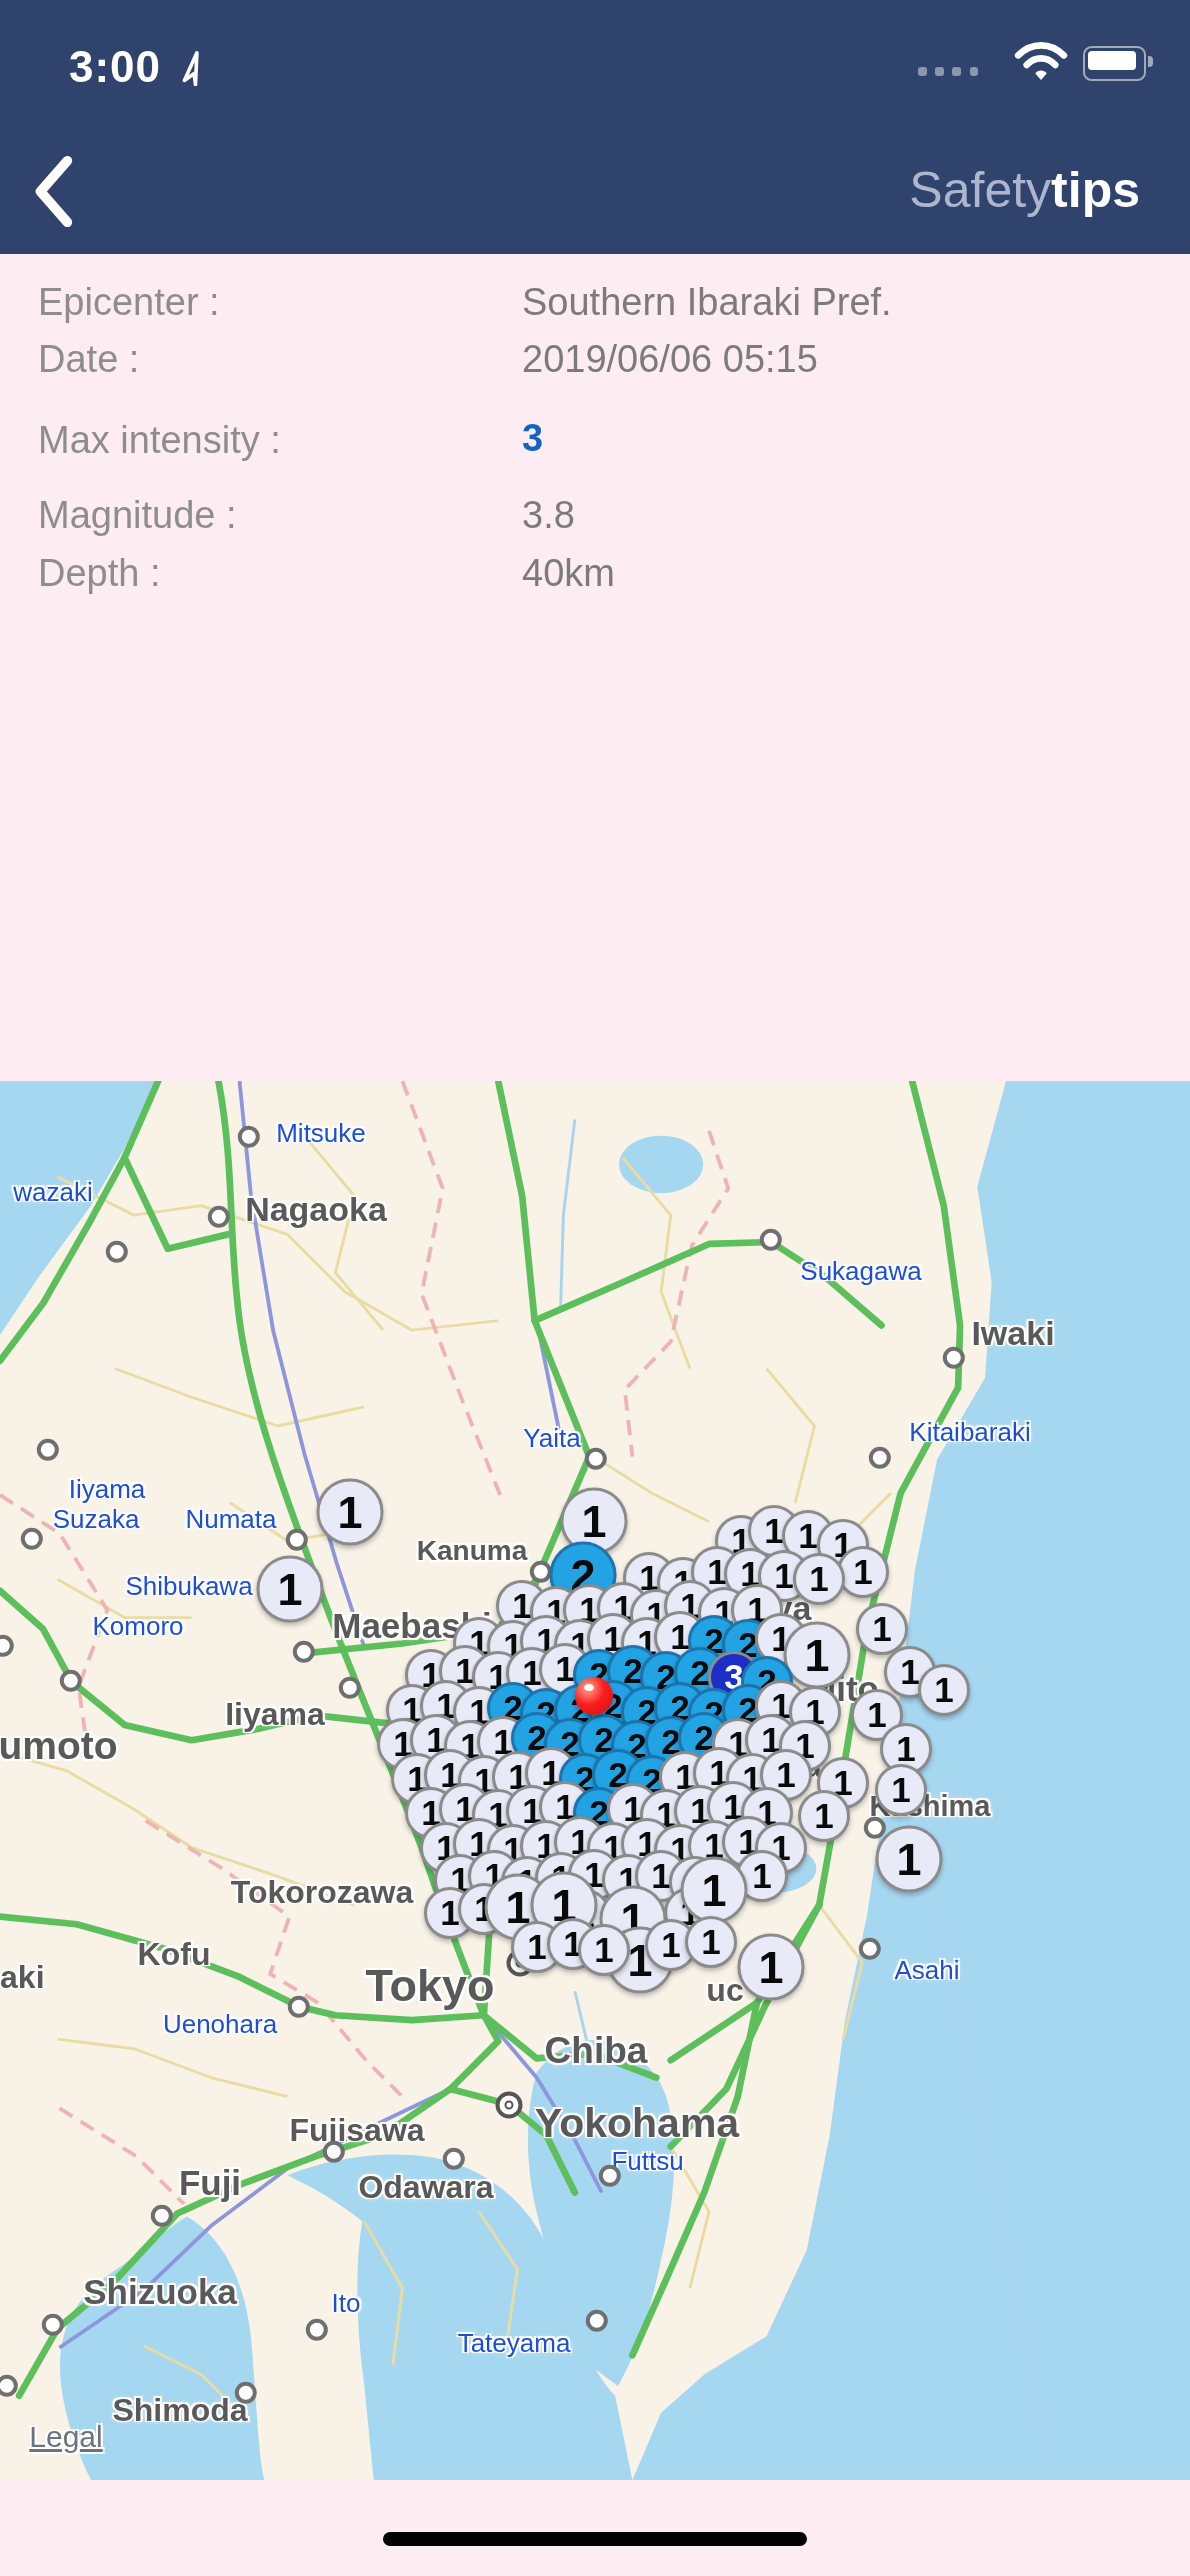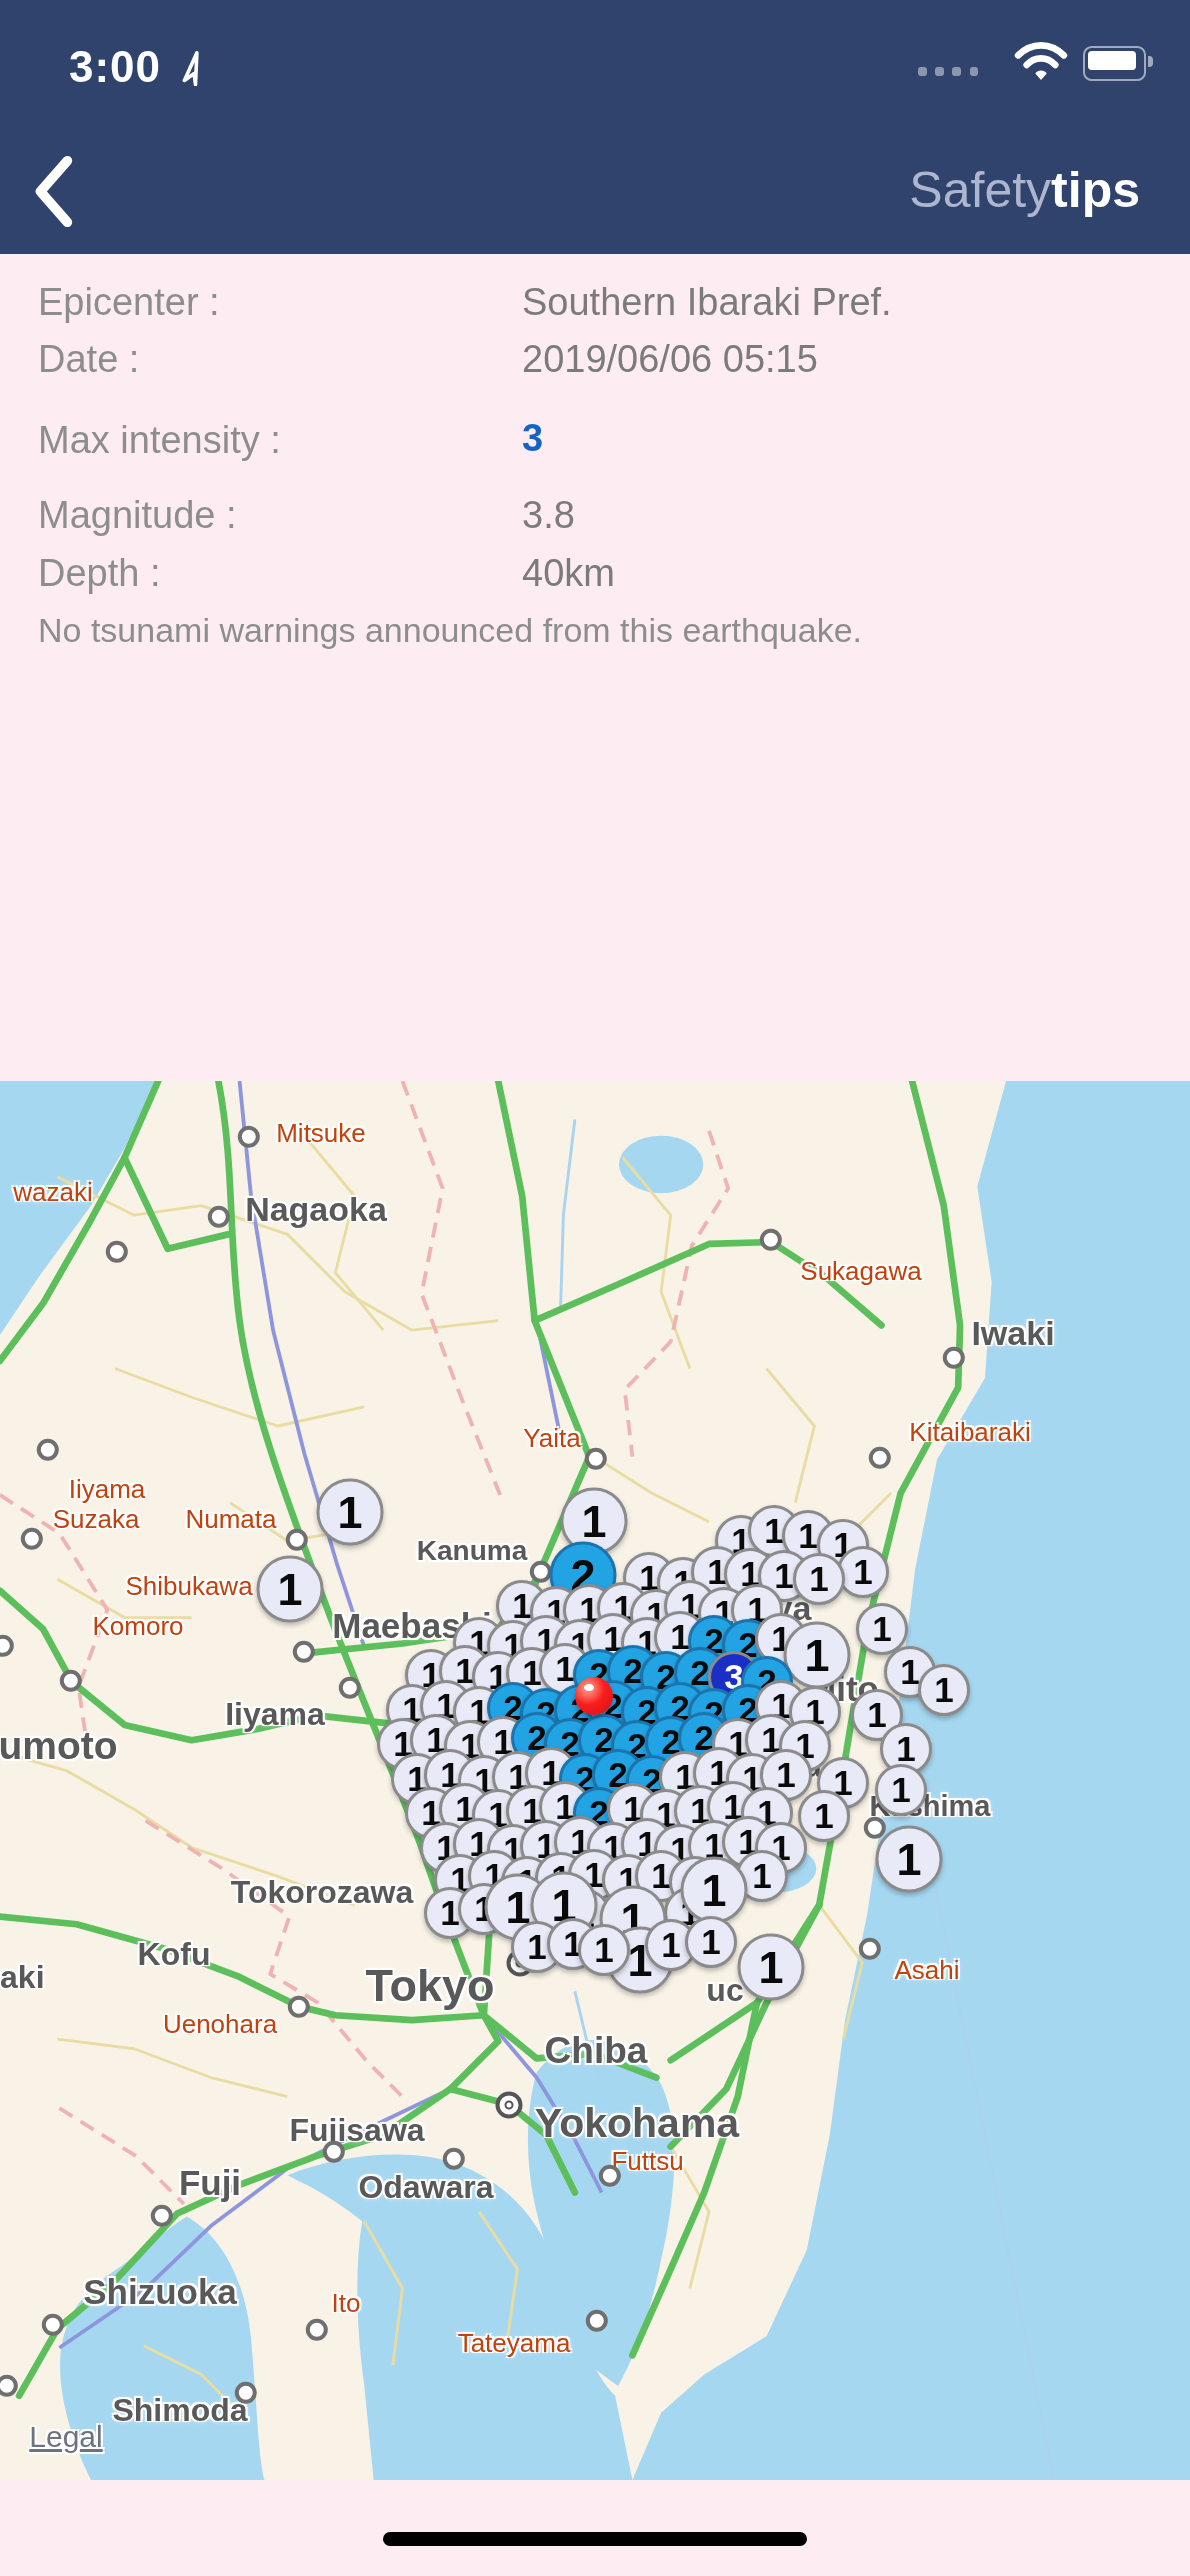--- a/index.html
+++ b/index.html
@@ -23,21 +23,21 @@
   .app-title .bd{font-weight:700;color:#ffffff;}
   
   .info{position:absolute;left:0;top:254px;width:1190px;height:827px;background:#fdedf2;}
   .ilabel{position:absolute;left:38px;font-size:38px;color:#8d8d8d;}
   .ivalue{position:absolute;left:522px;font-size:38px;color:#7b7b7b;}
   .ivalue.accent{color:#1463c0;font-weight:bold;}
   .tsunami{position:absolute;left:38px;top:357px;font-size:34px;color:#8d8d8d;}
   
   .map{position:absolute;left:0;top:1081px;width:1190px;height:1399px;background:#f9f3e7;overflow:hidden;}
   .map svg{position:absolute;left:0;top:0;z-index:0;}
-  .lbl{position:absolute;transform:translate(-50%,-50%);white-space:nowrap;color:#c2410c;z-index:1;
+  .lbl{position:absolute;transform:translate(-50%,-50%);white-space:nowrap;color:#1d4ed8;z-index:1;
     text-shadow:-1.9px -1.9px 0 #fff,1.9px -1.9px 0 #fff,-1.9px 1.9px 0 #fff,1.9px 1.9px 0 #fff,0 0 4.8px #fff;}
   .lbl.b{font-weight:bold;color:#595959;}
   .cdot{position:absolute;width:14.4px;height:14.4px;border-radius:50%;background:#fff;border:4.8px solid #6f6f6f;
     transform:translate(-50%,-50%);z-index:1;}
   .station{position:absolute;width:19px;height:19px;border-radius:50%;background:#fff;border:4.8px solid #555;
     transform:translate(-50%,-50%);z-index:1;display:flex;align-items:center;justify-content:center;}
   .station i{width:5.8px;height:5.8px;border-radius:50%;border:2.9px solid #555;background:#fff;}
   .mk{position:absolute;width:52px;height:52px;border-radius:50%;box-sizing:border-box;z-index:2;
     display:flex;align-items:center;justify-content:center;font-weight:bold;color:#0a0a0a;
     transform:translate(-50%,-50%);font-size:35px;box-shadow:0 2.9px 4.8px rgba(0,0,0,.25);}
@@ -96,21 +96,20 @@
     <div class="ilabel" style="top:27px">Epicenter :</div>
     <div class="ivalue" style="top:27px">Southern Ibaraki Pref.</div>
     <div class="ilabel" style="top:84px">Date :</div>
     <div class="ivalue" style="top:84px">2019/06/06 05:15</div>
     <div class="ilabel" style="top:165px">Max intensity :</div>
     <div class="ivalue accent" style="top:163px">3</div>
     <div class="ilabel" style="top:240px">Magnitude :</div>
     <div class="ivalue" style="top:240px">3.8</div>
     <div class="ilabel" style="top:298px">Depth :</div>
     <div class="ivalue" style="top:298px">40km</div>
-    <div class="tsunami">No tsunami warnings announced from this earthquake.</div>
   </div>
 
   <div class="map">
     <svg width="1190" height="1399" viewBox="0 0 1242 1460">
 
       <g fill="#a6d7f1" stroke="none">
         <path d="M1050,0 L1020,110 L1035,210 L1028,310 L978,395 L955,510 L938,650 L920,770 L905,870 L882,980 L866,1100 L842,1220 L800,1310 L735,1350 L690,1390 L660,1460 L1242,1460 L1242,0 Z"></path>
         <path d="M560,1035 C600,983 652,995 686,1040 C712,1082 706,1162 690,1230 C678,1290 662,1332 645,1362 L618,1342 C598,1300 574,1240 560,1180 C548,1130 548,1078 560,1035 Z"></path>
         <path d="M300,1142 C360,1118 432,1114 476,1130 C522,1146 562,1182 582,1242 C602,1300 616,1346 642,1372 L660,1460 L390,1460 L380,1360 C372,1300 370,1240 378,1190 C340,1160 315,1150 300,1142 Z"></path>
         <path d="M195,1185 C232,1206 256,1252 262,1312 C268,1380 270,1440 276,1460 L95,1460 C75,1420 60,1370 63,1330 C67,1290 86,1264 116,1244 C146,1224 170,1200 195,1185 Z"></path>

